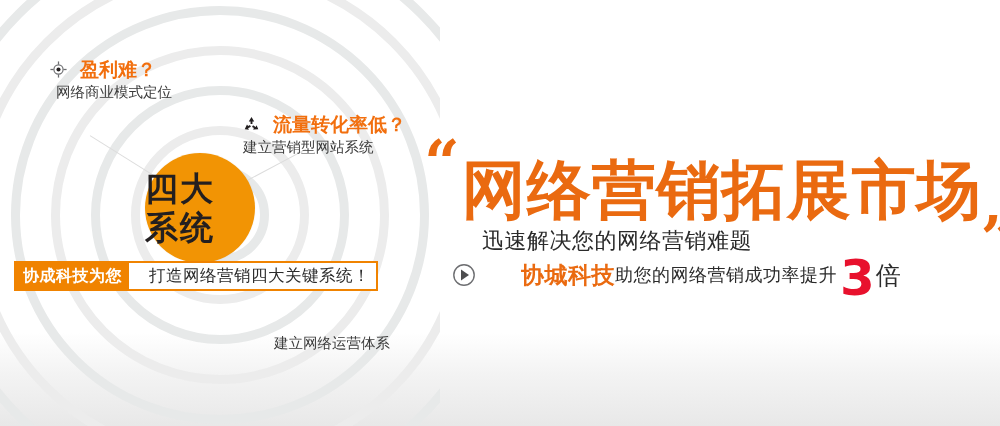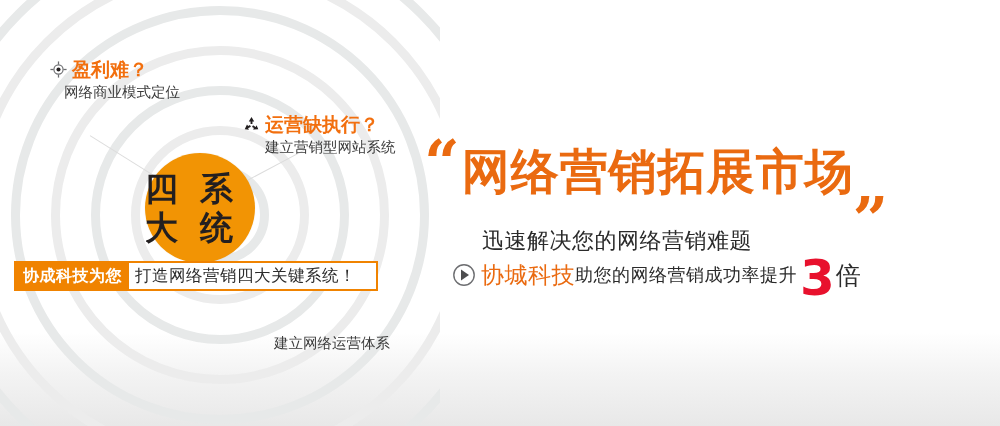--- a/index.html
+++ b/index.html
@@ -28,89 +28,90 @@
 
   
   .connector{position:absolute;background:#dcdcdc;transform-origin:0 0;height:1px;}
 
   
   .center-circle{
     position:absolute;left:145px;top:153px;width:110px;height:110px;
     border-radius:50%;
     background:#f29404;
     box-shadow:0 0 0 1px rgba(0,0,0,.02);
-    display:flex;flex-direction:row;align-items:center;justify-content:center;
+    display:flex;flex-direction:column;align-items:flex-start;justify-content:center;
     z-index:6;
   }
   .center-circle span{
     display:block;color:#231f20;font-weight:bold;
     font-size:33px;line-height:39px;letter-spacing:2px;
     font-family:"DejaVu Sans","Liberation Sans",sans-serif;
   }
 
   
   .feature{position:absolute;z-index:7;}
-  .feature .fhead{display:flex;align-items:center;gap:5px;white-space:nowrap;}
+  .feature .fhead{display:flex;align-items:center;gap:13px;white-space:nowrap;}
   .feature .ftitle{
     color:#f26f0e;font-size:19px;font-weight:bold;line-height:22px;
   }
   .feature .fdesc{
     color:#3a3a3a;font-size:14.5px;line-height:19px;margin-top:3px;white-space:nowrap;
   }
   .ficon{width:17px;height:17px;display:inline-block;flex:0 0 auto;}
   .ficon svg{display:block;}
 
   #feat-profit{left:50px;top:58px;}
-  #feat-profit .fdesc{margin-left:14px;}
+  #feat-profit .fdesc{margin-left:6px;}
   #feat-traffic{left:243px;top:113px;}
-  #feat-traffic .fdesc{margin-left:22px;}
+  #feat-traffic .fdesc{}
   #feat-promote{left:4px;top:318px;}
   #feat-ops{left:252px;top:318px;}
   #feat-ops .fdesc{margin-left:22px;margin-top:16px;}
 
   
   .callout{
     position:absolute;left:14px;top:261px;width:364px;height:30px;
     border:2px solid #f08300;box-sizing:border-box;
-    background:#ffffff;display:flex;align-items:stretch;z-index:8;
+    background:#ffffff;display:flex;align-items:stretch;z-index:8;justify-content:space-between;
   }
   .callout .co-left{
     background:#f08300;color:#ffffff;font-size:16px;font-weight:bold;
     display:flex;align-items:center;padding:0 7px;letter-spacing:.5px;
   }
   .callout .co-right{
     color:#2b2b2b;font-size:16.5px;
     display:flex;align-items:center;padding:12px 6px;letter-spacing:.5px;
   }
 
   
   .headline-wrap{position:absolute;left:424px;top:140px;z-index:9;}
   .hl-row{display:flex;align-items:flex-start;}
   .quote{
     color:#ea6a10;font-size:62px;font-weight:bold;line-height:42px;
     font-family:"DejaVu Serif","Liberation Serif",serif;
   }
   .quote.open{margin-right:2px;margin-top:2px;}
   .quote.close{margin-left:0px;align-self:flex-end;margin-bottom:-4px;}
   .headline{
-    color:#ea6a10;font-size:48px;font-weight:bold;line-height:62px;
+    color:#ea6a10;font-size:64px;font-weight:bold;line-height:62px;
     letter-spacing:1px;white-space:nowrap;
     font-family:"DejaVu Sans","Liberation Sans",sans-serif;
+    margin-top:19px;
   }
 
   .sub1{
     position:absolute;left:482px;top:228px;z-index:9;
     color:#2b2b2b;font-size:22px;line-height:26px;white-space:nowrap;letter-spacing:.5px;text-align:center;
   }
   .sub2{
     position:absolute;left:452px;top:258px;z-index:9;
     display:flex;align-items:center;white-space:nowrap;
   }
   .playicon{width:24px;height:24px;margin-right:5px;flex:0 0 auto;}
-  .sub2 .orange{color:#ea6a10;font-size:23px;font-weight:normal;letter-spacing:.5px;}
+  .sub2 .orange{color:#ea6a10;font-size:23px;font-weight:bold;letter-spacing:.5px;margin-left:40px;}
   .sub2 .dark{color:#2b2b2b;font-size:18px;letter-spacing:.5px;}
   .sub2 .big3{
     color:#e8112d;font-size:50px;font-weight:bold;line-height:34px;
     margin:0 1px 0 3px;position:relative;top:3px;
     font-family:"DejaVu Sans","Liberation Sans",sans-serif;
   }
   .sub2 .bei{color:#2b2b2b;font-size:25px;}
 </style>
 </head>
 <body>
@@ -154,21 +155,21 @@
 
   <div class="feature" id="feat-traffic">
     <div class="fhead">
       <span class="ficon">
         <svg viewBox="0 0 20 20" width="17" height="17">
           <path d="M10 1.2 L13.2 6.6 L11.1 6.6 L11.1 9.3 L8.9 9.3 L8.9 6.6 L6.8 6.6 Z" fill="#231f20"></path>
           <path d="M2.0 15.6 L4.7 10.0 L6.0 11.7 L8.2 10.5 L9.3 12.5 L6.0 14.4 L7.0 16.2 Z" fill="#231f20"></path>
           <path d="M18.0 15.6 L11.8 16.0 L12.9 14.2 L10.6 12.8 L11.8 10.9 L14.9 12.9 L16.0 11.0 Z" fill="#231f20"></path>
         </svg>
       </span>
-      <span class="ftitle">运营缺执行？</span>
+      <span class="ftitle">流量转化率低？</span>
     </div>
     <div class="fdesc">建立营销型网站系统</div>
   </div>
 
   <div class="feature" id="feat-promote">
   </div>
 
   <div class="feature" id="feat-ops">
     <div class="fdesc">建立网络运营体系</div>
   </div>

